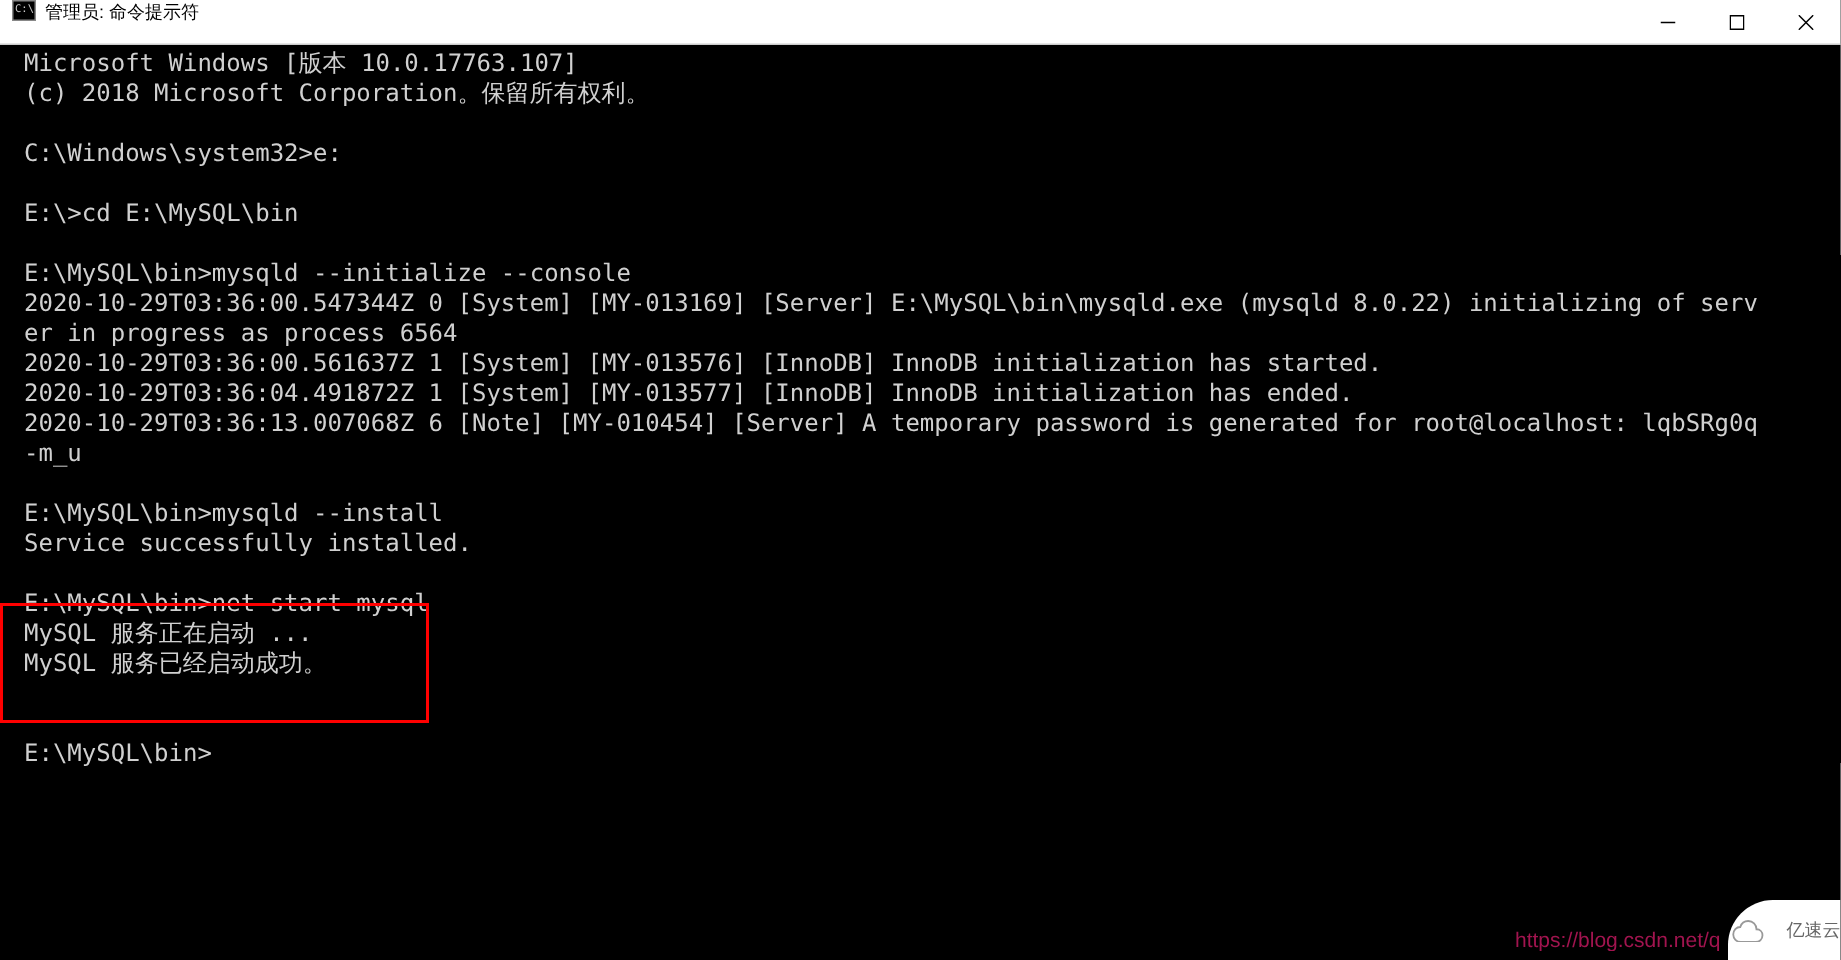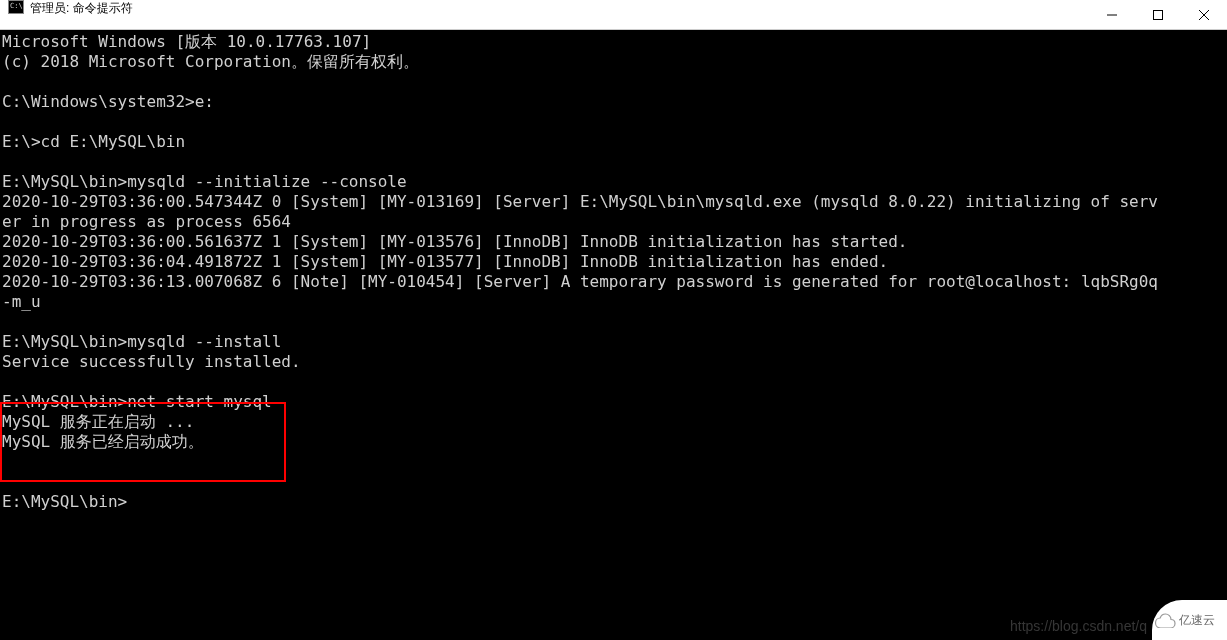--- a/index.html
+++ b/index.html
@@ -63,54 +63,54 @@
       stroke: #000;
       stroke-width: 1;
       fill: none;
     }
     .terminal {
       background: #000;
       color: #d0d0d0;
       font-family: "NSimSun", "SimSun", "Consolas", monospace;
       font-size: 16px;
       line-height: 20px;
-      padding: 2px 2px;
+      padding: 2px 16px;
       height: calc(640px - 30px);
       overflow: hidden;
       position: relative;
       white-space: pre;
     }
     .terminal-line {
       white-space: pre;
     }
     .highlight-box {
       position: absolute;
       border: 2px solid #ff0000;
       pointer-events: none;
     }
     .watermark {
       position: absolute;
       right: 80px;
       bottom: 6px;
-      color: #404040;
+      color: #be185d;
       font-size: 14px;
       font-family: Arial, sans-serif;
       opacity: 0.85;
     }
     .cloud-badge {
       position: absolute;
       right: 0;
       bottom: 0;
       width: 75px;
       height: 40px;
       background: #fff;
       border-top-left-radius: 30px;
       display: flex;
       align-items: center;
-      justify-content: flex-start;
+      justify-content: space-between;
       font-size: 12px;
       color: #666;
     }
     .cloud-badge svg {
       width: 24px;
       height: 16px;
       fill: #999;
       margin-right: 3px;
     }
   </style>

